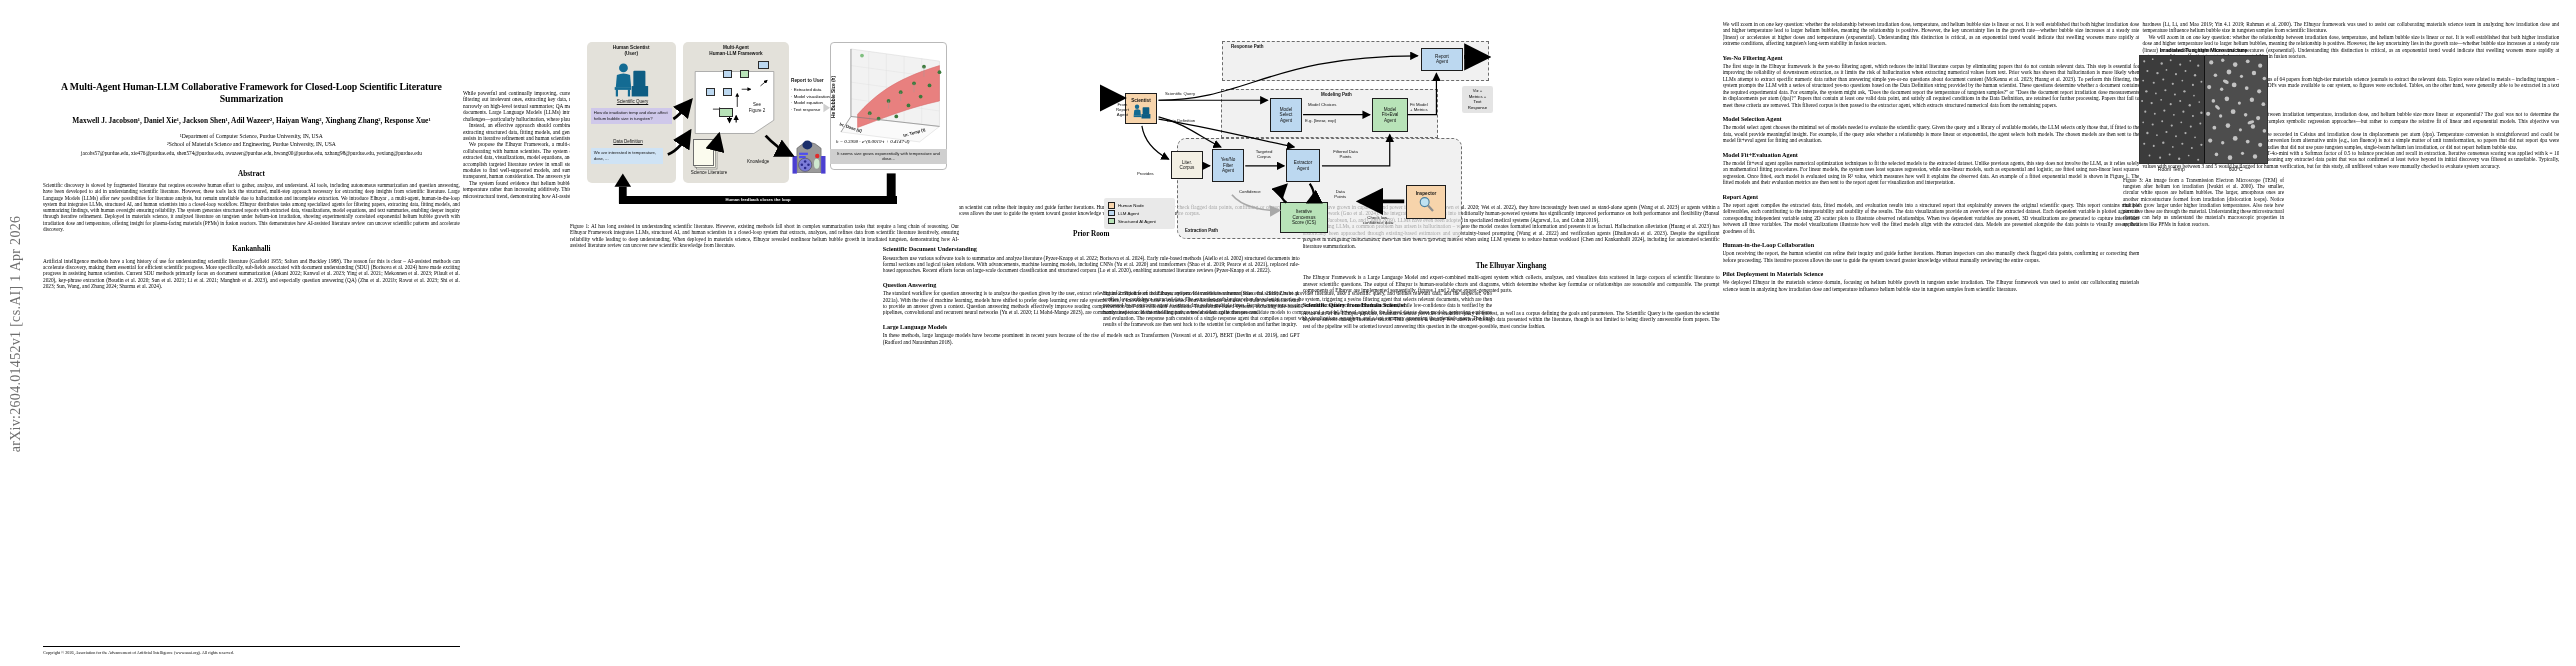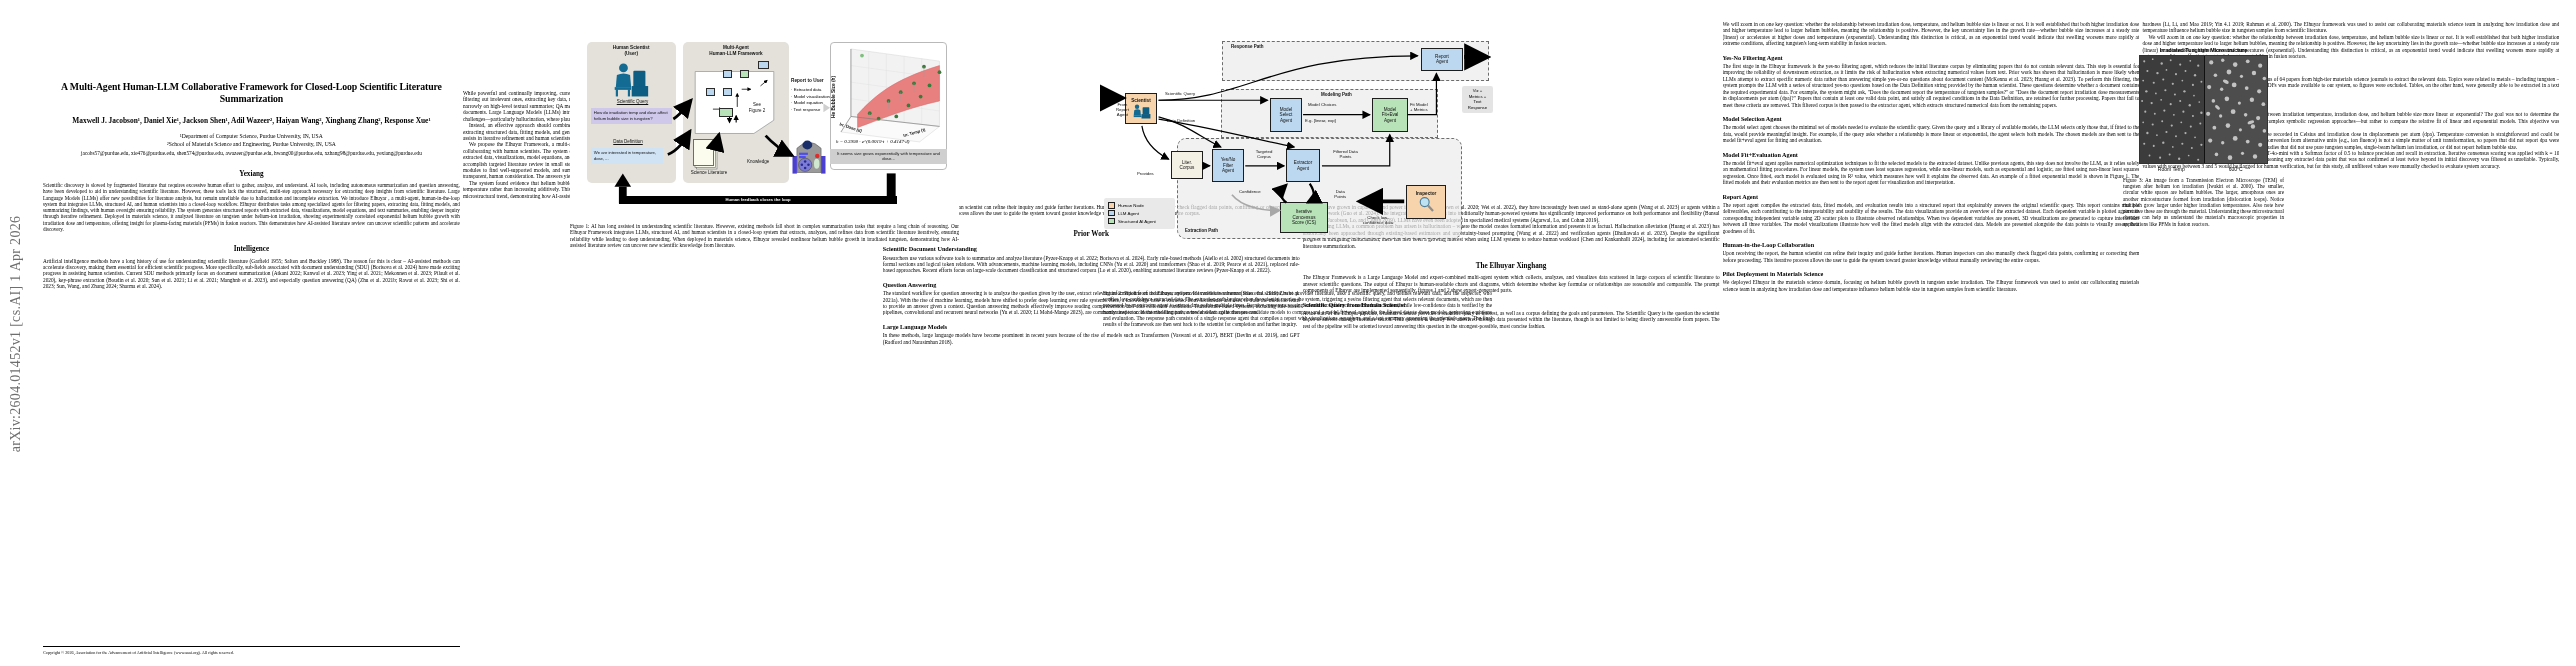--- a/index.html
+++ b/index.html
@@ -198,45 +198,45 @@
 
 <div id="sheet">
 
   <div class="col">
     <div class="paper-title">A Multi-Agent Human-LLM Collaborative Framework for Closed-Loop Scientific Literature Summarization</div>
     <div class="authors">Maxwell J. Jacobson¹, Daniel Xie¹, Jackson Shen¹, Adil Wazeer², Haiyan Wang², Xinghang Zhang², Response Xue¹</div>
     <div class="affil">¹Department of Computer Science, Purdue University, IN, USA</div>
     <div class="affil" style="margin-top:0.6px">²School of Materials Science and Engineering, Purdue University, IN, USA</div>
     <div class="emails">jacobs57@purdue.edu, xie476@purdue.edu, shen574@purdue.edu, awazeer@purdue.edu, hwang00@purdue.edu, xzhang98@purdue.edu, yexiang@purdue.edu</div>
 
-    <h2 class="sec">Yexiang</h2>
+    <h2 class="sec">Abstract</h2>
     <p class="abs">Scientific discovery is slowed by fragmented literature that requires excessive human effort to gather, analyze, and understand. AI tools, including autonomous summarization and question answering, have been developed to aid in understanding scientific literature. However, these tools lack the structured, multi-step approach necessary for extracting deep insights from scientific literature. Large Language Models (LLMs) offer new possibilities for literature analysis, but remain unreliable due to hallucination and incomplete extraction. We introduce Elhuyar , a multi-agent, human-in-the-loop system that integrates LLMs, structured AI, and human scientists into a closed-loop workflow. Elhuyar distributes tasks among specialized agents for filtering papers, extracting data, fitting models, and summarizing findings, with human oversight ensuring reliability. The system generates structured reports with extracted data, visualizations, model equations, and text summaries, enabling deeper inquiry through iterative refinement. Deployed in materials science, it analyzed literature on tungsten under helium-ion irradiation, showing experimentally correlated exponential helium bubble growth with irradiation dose and temperature, offering insight for plasma-facing materials (PFMs) in fusion reactors. This demonstrates how AI-assisted literature review can uncover scientific patterns and accelerate discovery.</p>
 
-    <h2 class="sec">Intelligence</h2>
+    <h2 class="sec">Kankanhalli</h2>
     <p class="body noind">Artificial intelligence methods have a long history of use for understanding scientific literature (Garfield 1955; Salton and Buckley 1988). The reason for this is clear – AI-assisted methods can accelerate discovery, making them essential for efficient scientific progress. More specifically, sub-fields associated with document understanding (SDU) (Borisova et al. 2024) have made exciting progress in assisting human scientists. Current SDU methods primarily focus on document summarization (Atkani 2022; Kanwal et al. 2023; Ying et al. 2021; Mekonnen et al. 2023; Pilault et al. 2020), key-phrase extraction (Boudin et al. 2020; Sun et al. 2021; Li et al. 2021; Manghnb et al. 2023), and especially question answering (QA) (Zhu et al. 2021b; Rawat et al. 2023; Shi et al. 2023; Sun, Wang, and Zhang 2024; Sharma et al. 2024).</p>
 
     <div class="copyright">Copyright © 2026, Association for the Advancement of Artificial Intelligence (www.aaai.org). All rights reserved.</div>
   </div>
 
   <div class="col">
     <p class="body noind" style="margin-top:69px">While powerful and continually improving, current methods do not fully address the complex, multi-stage task of summarizing scientific literature, which involves collecting relevant papers, filtering out irrelevant ones, extracting key data, modeling, and generating reports and visualizations to answer scientific questions. This is a problem because traditional SDU approaches focus narrowly on high-level textual summaries; QA methods also fall short because SDU is inherently open-ended, requiring active search, adaptation to new questions, and interaction across diverse documents. Large Language Models (LLMs) introduce new possibilities for automated summarization, question answering, and large-scale information extraction, yet they still face reliability challenges—particularly hallucination, where plausible-sounding but incorrect information undermines their trustworthiness in scientific contexts.</p>
     <p class="body">Instead, an effective approach should combine structured AI algorithms, LLMs, and human scientists in a closed-loop system. A solution must cover the entire pipeline—filtering papers, extracting structured data, fitting models, and generating reports—while maintaining reliability through human verification. At the same time, it must allow for open-ended exploration, where AI assists in iterative refinement and human scientists guide active search, ensuring the process remains both adaptable and accurate</p>
     <p class="body">We propose the Elhuyar Framework, a multi-agent human-in-the-loop (HITL) system which delegates tasks like paper filtering, data extraction, model selection, and summarization to AI collaborating with human scientists. The system only requires a guiding human collaborator and a corpus of scientific literature from the domain being studied, and outputs a report including extracted data, visualizations, model equations, and text summaries. The Elhuyar Framework is implemented with a series of well-integrated agents, some structured, and some integrating LLMs to accomplish targeted literature review in small steps. These automated agents include filters to reduce invalid data, flagging systems to identify low-confidence data, and parameter estimation modules to find well-supported models, and summarizers to answer human queries given the extracted and analyzed data. This approach reduces human workload while generating a more transparent, human consideration. The answers yielded from these reports can then be used to propose further questions or restrictions on</p>
     <p class="body">The system found evidence that helium bubble growth follows a non-linear trend – closer to exponential than linear – suggesting that size of the helium bubble accelerates with dose and temperature rather than increasing additively. This aligns with theoretical models (Wu 2007) predicting nonlinear bubble clustering. By comparing findings across studies, Elhuyar clarified a key microstructural trend, demonstrating how AI-assistance can refine scientific understanding.</p>
   </div>
 
   <div class="col">
     <div style="height:183px"></div>
     <p class="body noind" style="visibility:hidden;height:0;overflow:hidden">We propose the Elhuyar Framework, a multi-agent human-in-the-loop (HITL) system which delegates tasks like paper filtering, data extraction, model selection, and summarization to AI collaborating with human scientists. The system only requires a guiding human collaborator and a corpus of scientific literature from the domain being studied, and outputs a report including extracted data, visualizations, model equations, and text summaries. The Elhuyar Framework is implemented with a series of well-integrated agents, some structured, and some integrating LLMs to accomplish targeted literature review in small steps. These automated agents include filters to reduce invalid data, flagging systems to identify low-confidence data, and parameter estimation modules to find well-supported models, and summarizers to answer human queries given the extracted and analyzed data. This approach reduces human workload while generating a more transparent, human consideration. The answers yielded from these reports can then be used to propose further questions or restrictions on</p>
 
     <p class="body noind" style="visibility:hidden;height:0">Report to User</p>
 
     <p class="body noind">Upon receiving the report, the human scientist can refine their inquiry and guide further iterations. Human inspectors can also manually check flagged data points, confirming or correcting them before proceeding. This iterative process allows the user to guide the system toward greater knowledge without manually reviewing the entire corpus.</p>
 
-    <h2 class="sec">Prior Work</h2>
+    <h2 class="sec">Prior Room</h2>
     <h3 class="sub">Scientific Document Understanding</h3>
     <p class="body noind">Researchers use various software tools to summarize and analyze literature (Pyzer-Knapp et al. 2022; Borisova et al. 2024). Early rule-based methods (Aiello et al. 2002) structured documents into formal sections and logical token relations. With advancements, machine learning models, including CNNs (Yu et al. 2020) and transformers (Shao et al. 2019; Pearce et al. 2021), replaced rule-based approaches. Recent efforts focus on large-scale document classification and structured corpora (Lo et al. 2020), enabling automated literature reviews (Pyzer-Knapp et al. 2022).</p>
 
     <h3 class="sub">Question Answering</h3>
     <p class="body noind">The standard workflow for question answering is to analyze the question given by the user, extract relevant information from a database, and provide candidate answers (Shao et al. 2019; Zhu et al. 2021a). With the rise of machine learning, models have shifted to prefer deep learning over rule systems. Here, a knowledge base is extracted from documents and used to train the model to learn to provide an answer given a context. Question answering methods effectively improve reading comprehension and data collection conditions. Transformer-based systems, including rule-based pipelines, convolutional and recurrent neural networks (Yu et al. 2020; Li Mohd-Mange 2023), are commonly used to accelerate the literature review and data collection process.</p>
 
     <h3 class="sub">Large Language Models</h3>
     <p class="body noind">In these methods, large language models have become prominent in recent years because of the rise of models such as Transformers (Vaswani et al. 2017), BERT (Devlin et al. 2019), and GPT (Radford and Narasimhan 2018).</p>
   </div>
 

